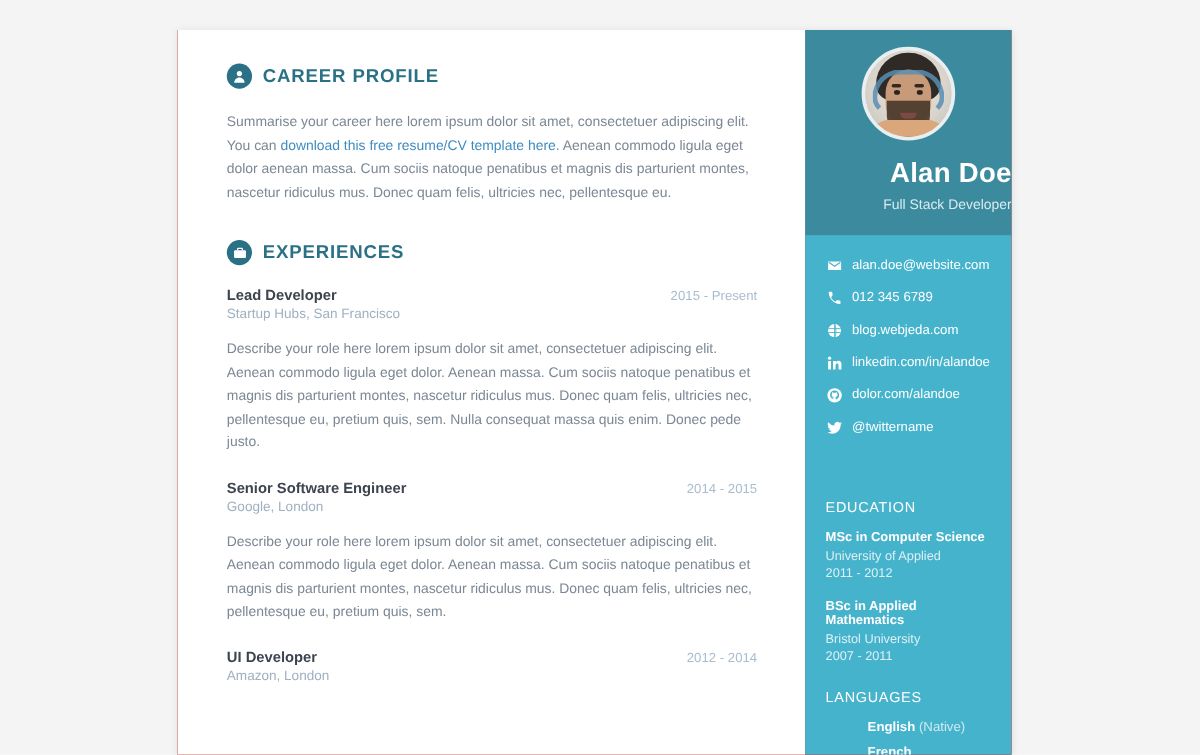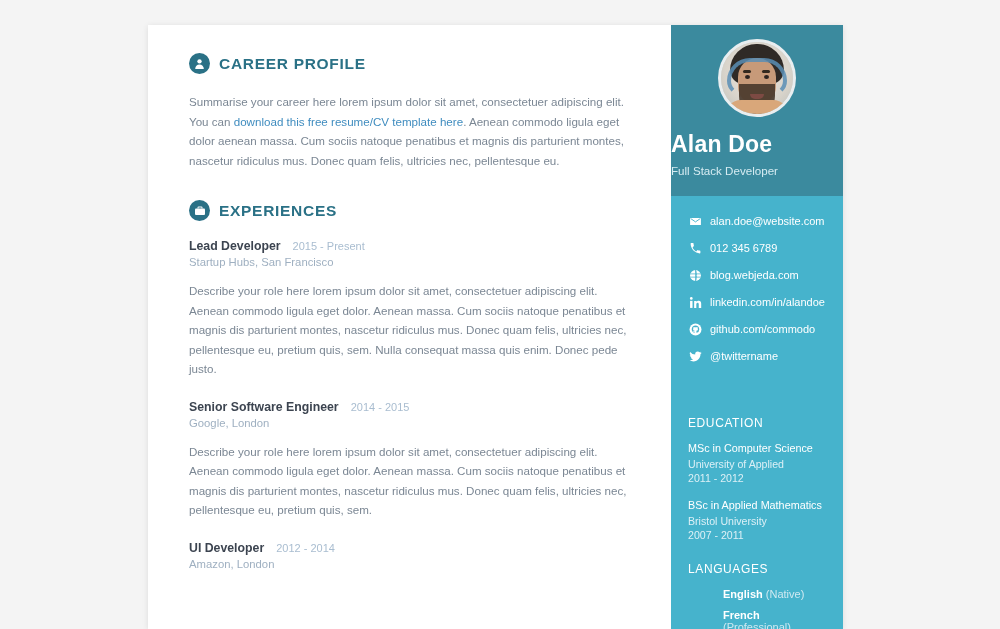--- a/index.html
+++ b/index.html
@@ -79,20 +79,21 @@
   }
 
   #career-profile { margin-bottom: 30px; }
 
   
   .job { margin-bottom: 21px; }
 
   .job-top {
     display: flex;
     align-items: baseline;
+    justify-content: space-between;
   }
 
   .job-title {
     color: #3c4450;
     font-size: 12.3px;
     font-weight: bold;
   }
 
   .job-date {
     color: #a9bdd0;
@@ -114,21 +115,21 @@
     height: 100%;
     background: #46b3cc;
     color: #ffffff;
     overflow: hidden;
   }
 
   #sidebar-header {
     background: #3b8a9e;
     height: 171px;
     padding-top: 14px;
-    text-align: left;
+    text-align: right;
   }
 
   #avatar {
     width: 78px;
     height: 78px;
     border-radius: 50%;
     margin: 0 auto;
     border: 3px solid #e9eef0;
     overflow: hidden;
     position: relative;
@@ -248,21 +249,21 @@
     font-weight: normal;
     letter-spacing: 0.6px;
     margin-bottom: 12px;
   }
 
   #education-block { margin-top: 34px; }
 
   .edu-item { margin-bottom: 14px; }
   .edu-degree {
     font-size: 10.8px;
-    font-weight: normal;
+    font-weight: bold;
     margin-bottom: 3px;
   }
   .edu-school, .edu-years {
     font-size: 10.6px;
     color: #dcf0f6;
     line-height: 14px;
   }
 
   #languages-block { margin-top: 20px; }
 
@@ -398,21 +399,21 @@
         <span class="contact-text">linkedin.com/in/alandoe</span>
       </div>
 
       <div class="contact-row">
         <span class="contact-icon">
           <svg width="13" height="13" viewBox="0 0 24 24">
             <circle cx="12" cy="12" r="11" fill="#ffffff"></circle>
             <path d="M12 4.5c-3.9 0-7 3.1-7 7 0 3.1 2 5.7 4.8 6.6.35.07.48-.15.48-.34v-1.2c-1.95.42-2.36-.94-2.36-.94-.32-.81-.78-1.03-.78-1.03-.64-.43.05-.43.05-.43.7.05 1.07.72 1.07.72.63 1.07 1.64.76 2.04.58.06-.45.25-.76.45-.94-1.56-.18-3.2-.78-3.2-3.47 0-.77.27-1.4.72-1.89-.07-.18-.31-.9.07-1.87 0 0 .59-.19 1.93.72a6.7 6.7 0 0 1 1.76-.24c.6 0 1.2.08 1.76.24 1.34-.91 1.93-.72 1.93-.72.38.97.14 1.69.07 1.87.45.49.72 1.12.72 1.89 0 2.7-1.65 3.29-3.21 3.46.25.22.48.65.48 1.32v1.96c0 .19.13.42.48.34A7.01 7.01 0 0 0 19 11.5c0-3.9-3.1-7-7-7z" fill="#46b3cc"></path>
           </svg>
         </span>
-        <span class="contact-text">github.com/commodo</span>
+        <span class="contact-text">dolor.com/alandoe</span>
       </div>
 
       <div class="contact-row">
         <span class="contact-icon">
           <svg width="13" height="13" viewBox="0 0 24 24" fill="#ffffff">
             <path d="M23 4.9c-.8.4-1.7.6-2.6.8.9-.6 1.6-1.5 2-2.5-.9.5-1.9.9-2.9 1.1a4.6 4.6 0 0 0-7.9 4.2A13 13 0 0 1 2.2 3.6a4.6 4.6 0 0 0 1.4 6.2c-.7 0-1.4-.2-2-.6 0 2.2 1.6 4.1 3.7 4.5-.6.2-1.3.2-2 .1a4.6 4.6 0 0 0 4.3 3.2A9.3 9.3 0 0 1 1 18.9a13 13 0 0 0 7.1 2.1c8.5 0 13.1-7 13.1-13.1v-.6c.9-.7 1.6-1.5 2.2-2.4z"></path>
           </svg>
         </span>
         <span class="contact-text">@twittername</span>
       </div>

